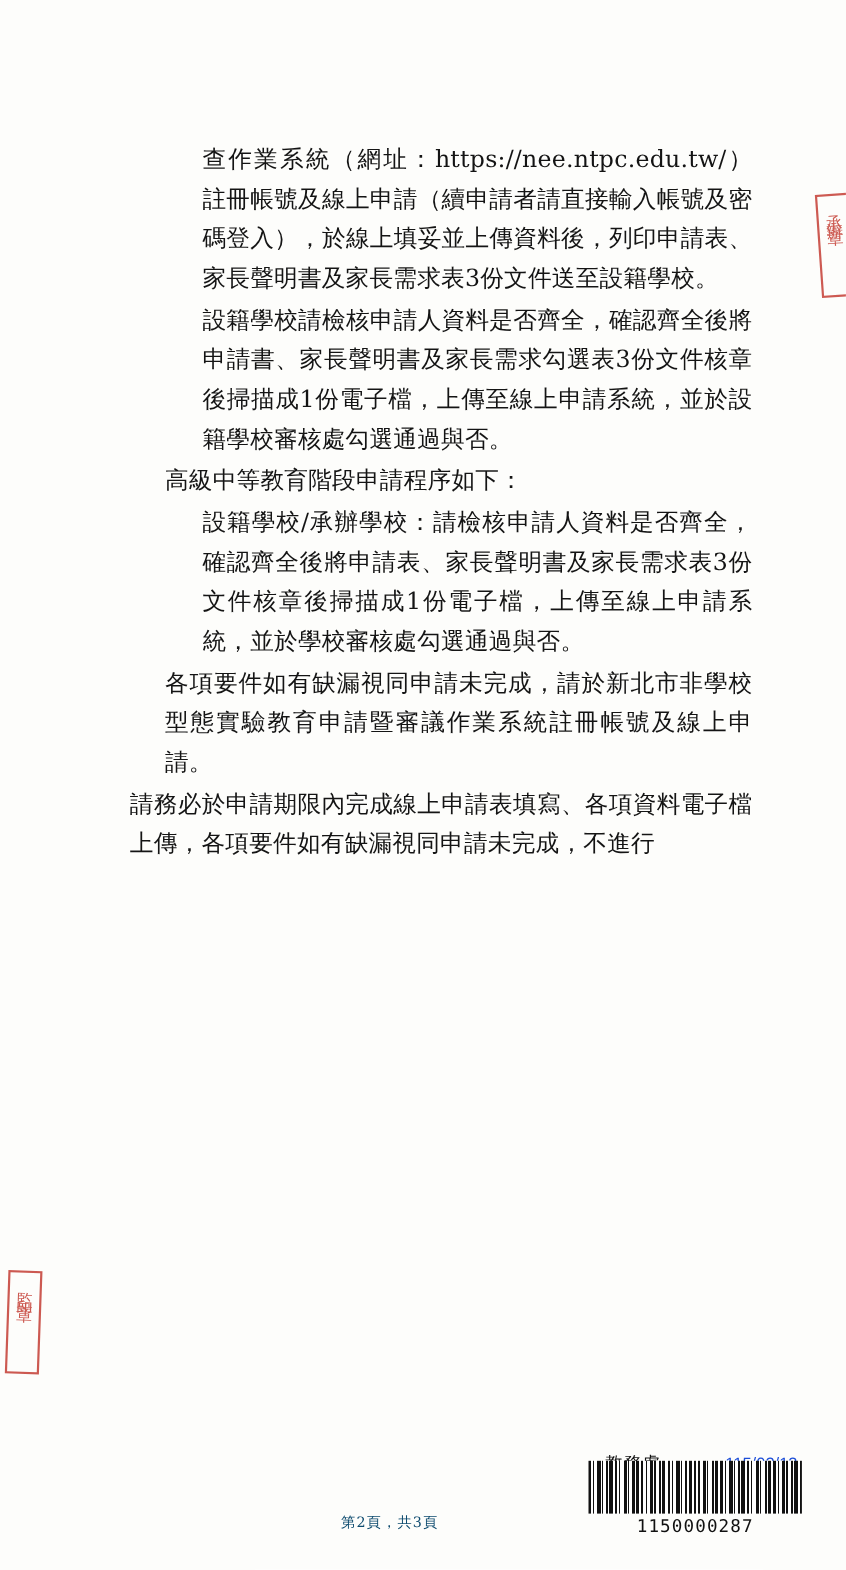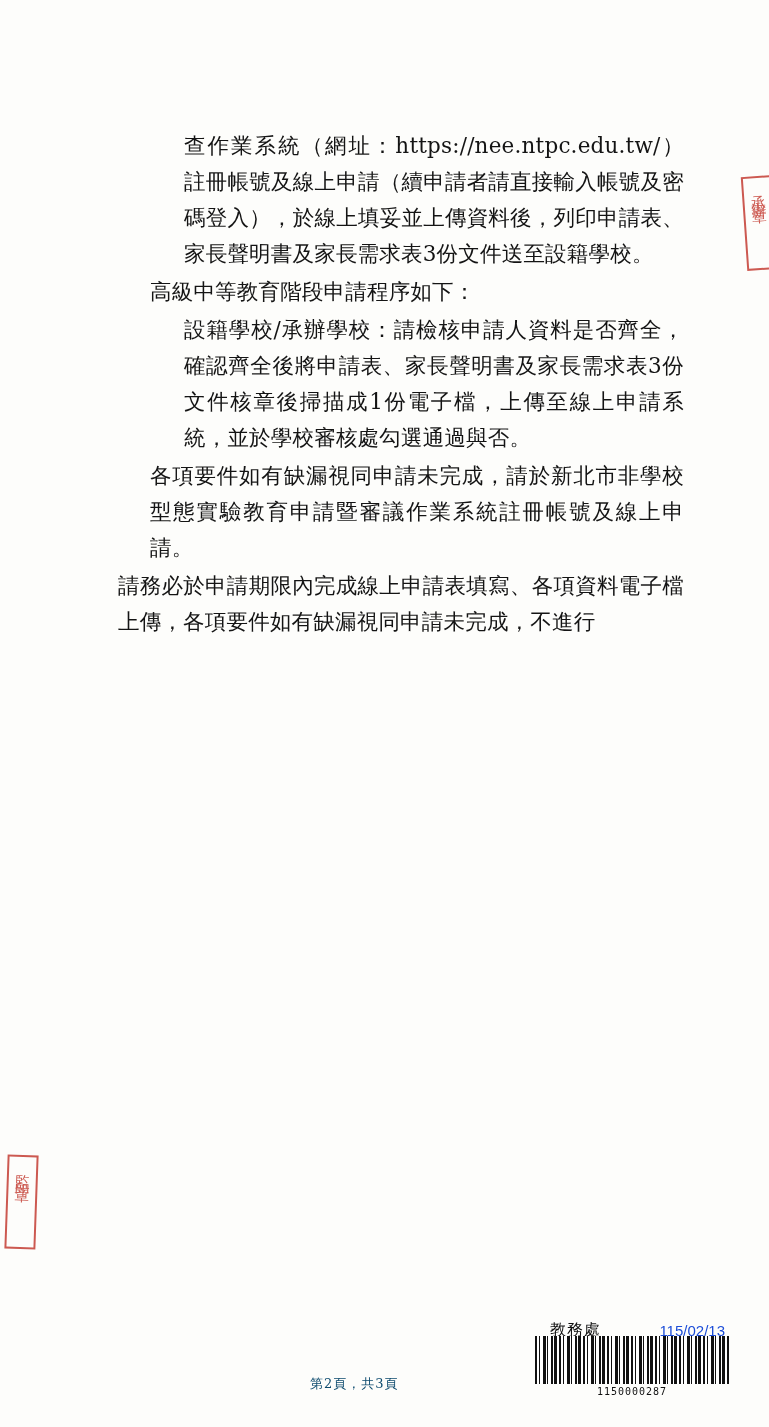--- a/index.html
+++ b/index.html
@@ -124,35 +124,36 @@
       repeating-linear-gradient(to right,
         #111 0px, #111 2px, #fff 2px, #fff 4px,
         #111 4px, #111 5px, #fff 5px, #fff 8px,
         #111 8px, #111 11px, #fff 11px, #fff 12px,
         #111 12px, #111 13px, #fff 13px, #fff 16px,
         #111 16px, #111 18px, #fff 18px, #fff 19px,
         #111 19px, #111 22px, #fff 22px, #fff 24px);
   }
   .barcode-num {
     font-family: "DejaVu Sans Mono", "Liberation Mono", monospace;
-    font-size: 10px;
+    font-size: 16px;
     letter-spacing: 1px;
     margin-top: 2px;
     color: #111;
   }
 </style>
 </head>
 <body>
 
 <div class="page">
 
   <div class="doc-body">
 
     <p class="para lvl-c cont">查作業系統（網址：https://nee.ntpc.edu.tw/）註冊帳號及線上申請（續申請者請直接輸入帳號及密碼登入），於線上填妥並上傳資料後，列印申請表、家長聲明書及家長需求表3份文件送至設籍學校。</p>
 
+    <p class="para lvl-c">設籍學校請檢核申請人資料是否齊全，確認齊全後將申請書、家長聲明書及家長需求勾選表3份文件核章後掃描成1份電子檔，上傳至線上申請系統，並於設籍學校審核處勾選通過與否。</p>
 
     <p class="para lvl-b">高級中等教育階段申請程序如下：</p>
 
 
     <p class="para lvl-c">設籍學校/承辦學校：請檢核申請人資料是否齊全，確認齊全後將申請表、家長聲明書及家長需求表3份文件核章後掃描成1份電子檔，上傳至線上申請系統，並於學校審核處勾選通過與否。</p>
 
     <p class="para lvl-b">各項要件如有缺漏視同申請未完成，請於新北市非學校型態實驗教育申請暨審議作業系統註冊帳號及線上申請。</p>
 
     <p class="para lvl-a">請務必於申請期限內完成線上申請表填寫、各項資料電子檔上傳，各項要件如有缺漏視同申請未完成，不進行</p>
 

